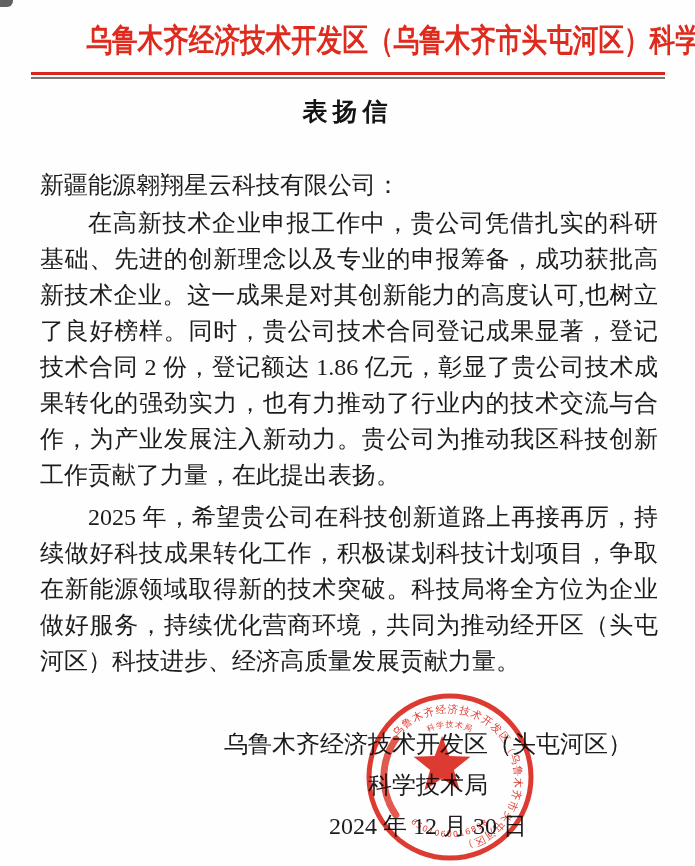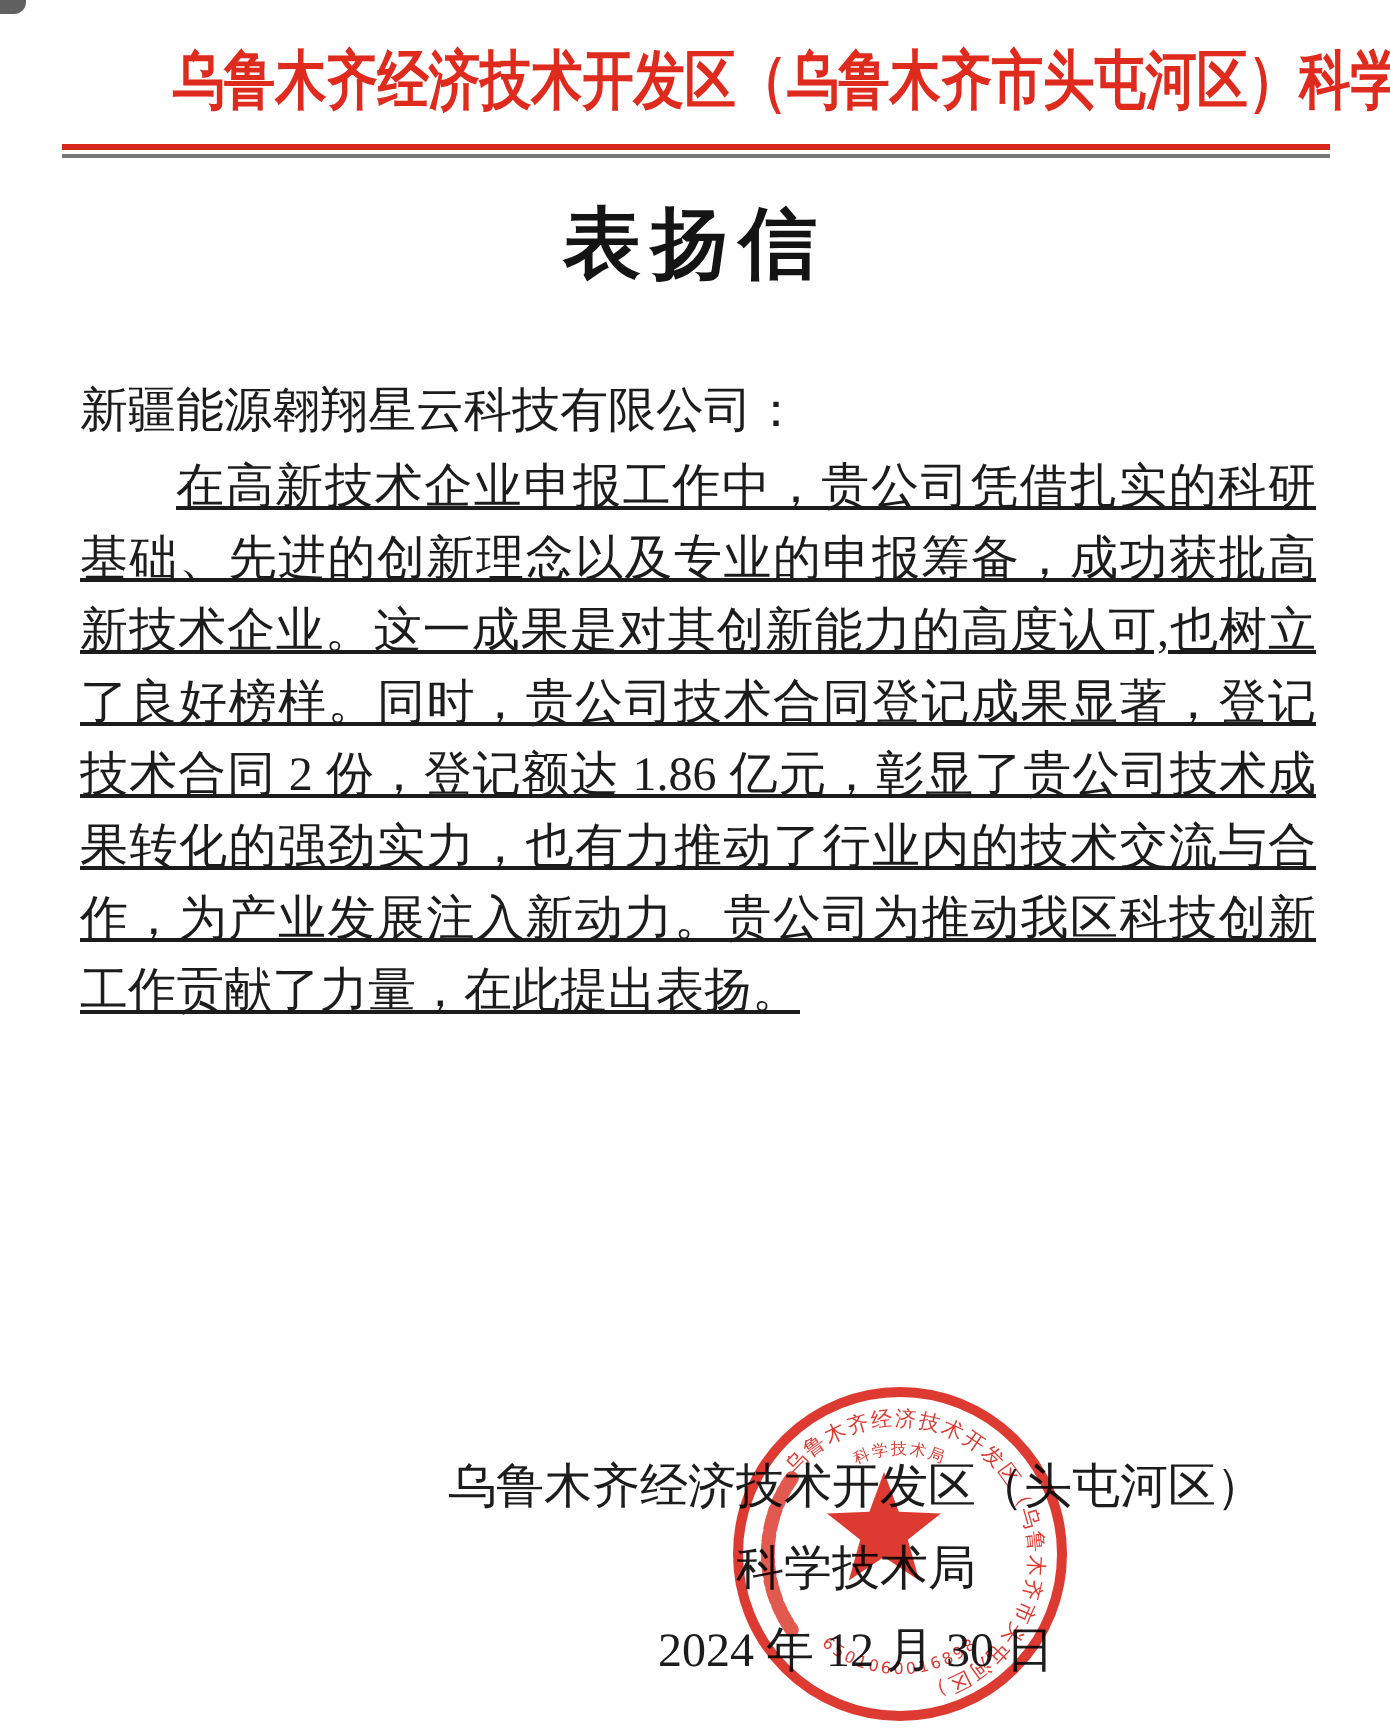--- a/index.html
+++ b/index.html
@@ -27,34 +27,34 @@
     transform:scaleX(0.80);
     transform-origin:center;
   }
   .rule{margin:9px 30px 0 31px;}
   .rule-red{height:3px;background:#d8271c;}
   .rule-gap{height:2px;}
   .rule-dark{height:2px;background:#787878;}
   .title{
     margin-top:16px;
     text-align:center;
-    font-size:39px;
+    font-size:25px;
     font-weight:bold;
     letter-spacing:5px;
     color:#141414;
   }
   .body{
     margin:41px 37px 0 40px;
     font-size:24px;
     line-height:36px;
     text-align:justify;
     text-justify:inter-character;
   }
   .salutation{margin:0;font-family:Liberation Mono, monospace;}
-  .para{margin:0;text-indent:2em;text-decoration:underline;}
+  .para{margin:0;text-indent:2em;}
   .para + .para{margin-top:6px;}
   .signature{
     position:absolute;
     top:724px;right:52px;
     width:430px;
     text-align:center;
     font-size:24px;
     line-height:41px;
   }
   .sig-line{white-space:nowrap;}
@@ -82,20 +82,21 @@
     <div class="rule-red"></div>
     <div class="rule-gap"></div>
     <div class="rule-dark"></div>
   </div>
 
   <div class="title">表扬信</div>
 
   <div class="body">
     <p class="salutation">新疆能源翱翔星云科技有限公司：</p>
     <p class="para">在高新技术企业申报工作中，贵公司凭借扎实的科研基础、先进的创新理念以及专业的申报筹备，成功获批高新技术企业。这一成果是对其创新能力的高度认可,也树立了良好榜样。同时，贵公司技术合同登记成果显著，登记技术合同 2 份，登记额达 1.86 亿元，彰显了贵公司技术成果转化的强劲实力，也有力推动了行业内的技术交流与合作，为产业发展注入新动力。贵公司为推动我区科技创新工作贡献了力量，在此提出表扬。</p>
+    <p class="para">2025 年，希望贵公司在科技创新道路上再接再厉，持续做好科技成果转化工作，积极谋划科技计划项目，争取在新能源领域取得新的技术突破。科技局将全方位为企业做好服务，持续优化营商环境，共同为推动经开区（头屯河区）科技进步、经济高质量发展贡献力量。</p>
   </div>
 
   <div class="signature">
     <div class="sig-line">乌鲁木齐经济技术开发区（头屯河区）</div>
     <div class="sig-line">科学技术局</div>
     <div class="sig-line">2024 年 12 月 30 日</div>
   </div>
 
   <div class="seal">
     <svg viewBox="0 0 172 172" xmlns="http://www.w3.org/2000/svg">

